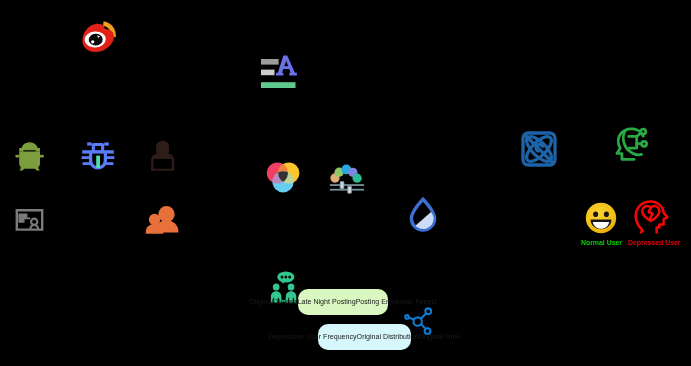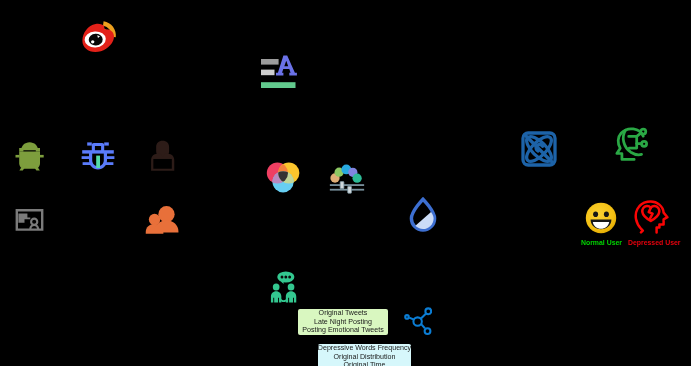--- a/index.html
+++ b/index.html
@@ -1,21 +1,21 @@
 <!DOCTYPE html>
 <html><head>
 <meta charset="utf-8">
 <style>
   html,body{margin:0;padding:0;background:#000;width:691px;height:366px;overflow:hidden;}
   #stage{position:relative;width:691px;height:366px;background:#000;
          font-family:"Liberation Sans",sans-serif;}
   .ic{position:absolute;display:block;}
   .lbl{position:absolute;font-weight:bold;white-space:nowrap;}
-  .box{position:absolute;border-radius:2px;display:flex;flex-direction:column;
-       align-items:center;justify-content:center;color:#1a1a1a;margin-top:20px;}
+  .box{position:absolute;border-radius:10px;display:flex;flex-direction:row;
+       align-items:center;justify-content:center;color:#1a1a1a;}
   .box div{line-height:1.18;white-space:nowrap;}
 </style>
 </head>
 <body>
 
 <div id="stage">
 
   <svg class="ic" style="left:81px;top:19px;" width="44" height="38" viewBox="0 0 44 38">
     <g transform="translate(22.6,2.2) rotate(8)">
       <path d="M0 0 C7.9 0 14.3 6.4 14.3 14.3 L9.8 14.3 C9.8 8.9 5.4 4.5 0 4.5 Z" fill="#eda01f"></path>
@@ -212,18 +212,18 @@
       <circle cx="3.2" cy="10.6" r="1.9"></circle>
     </g>
   </svg>
 
   <div class="box" style="left:298px;top:289px;width:90px;height:26px;background:#d9f7c0;font-size:7.1px;">
     <div>Original Tweets</div>
     <div>Late Night Posting</div>
     <div>Posting Emotional Tweets</div>
   </div>
   <div class="box" style="left:318px;top:324px;width:93px;height:26px;background:#d6f7fb;font-size:7.1px;">
-    <div>Depressive Words Frequency</div>
+    <div>Depressive User Frequency</div>
     <div>Original Distribution</div>
     <div>Original Time</div>
   </div>
 
 </div>
 
 </body></html>

